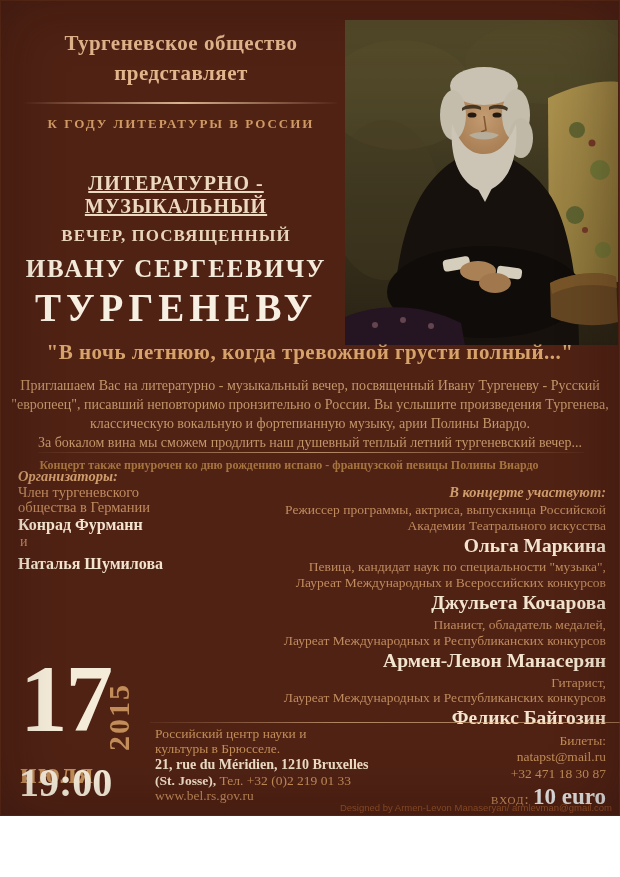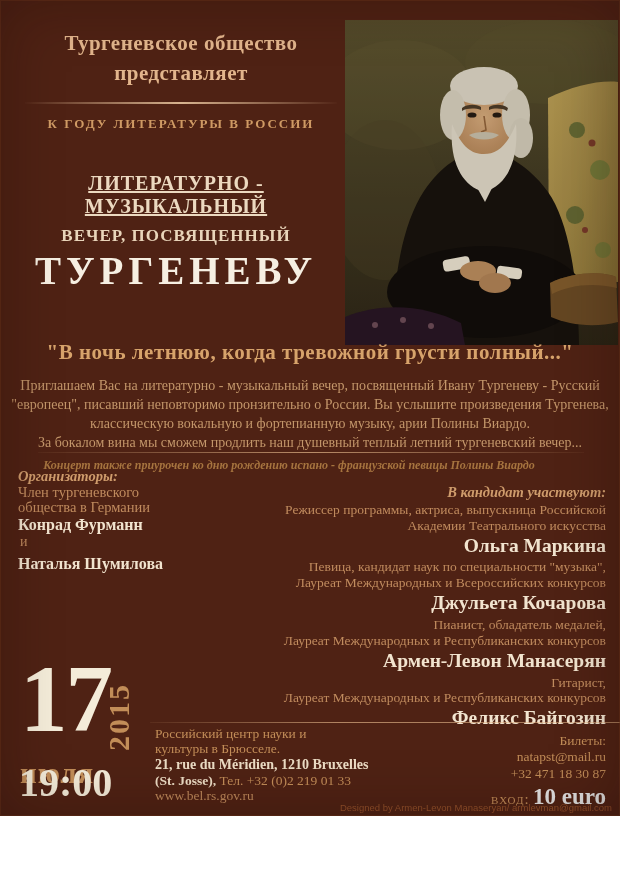--- a/index.html
+++ b/index.html
@@ -33,21 +33,21 @@
   .portrait svg { display:block; width:100%; height:100%; }
 
   
   .quote { position:absolute; top:340px; left:0; width:620px; text-align:center;
     font-size:21px; font-weight:bold; color:#d7a36b; letter-spacing:0.5px; }
   .description { position:absolute; top:377px; left:10px; width:600px; text-align:center;
     font-size:14px; line-height:1.35; color:#c3966a; }
   .mid-divider { position:absolute; top:452px; left:38px; width:546px; height:1px;
     background:linear-gradient(90deg, rgba(220,170,120,0.05), rgba(230,185,140,0.7) 50%, rgba(220,170,120,0.05)); }
   .note { position:absolute; top:458px; left:0; width:542px; text-align:center;
-    font-style:italic; font-weight:bold; font-size:12px; color:#a6743f;padding-left:36px; }
+    font-weight:bold; font-size:12px; color:#a6743f;padding-left:36px; }
 
   
   .organizers { position:absolute; left:18px; top:468px; width:230px; }
   .org-heading { font-style:italic; font-weight:bold; font-size:14.5px; color:#cf9c6c; line-height:1.15; }
   .org-affil { font-size:14.5px; color:#c08b5e; line-height:1.05; }
   .org-name { font-size:16px; font-weight:bold; color:#f2e4cf; line-height:1.05; margin-top:2px; }
   .org-and { font-size:14px; color:#c08b5e; line-height:1.0; margin:1px 0 7px 2px; }
 
   
   .participants { position:absolute; left:210px; top:484px; width:396px; text-align:right; }
@@ -90,20 +90,21 @@
   <div class="header">
     <div class="society">Тургеневское общество</div>
     <div class="society">представляет</div>
     <div class="hdr-divider"></div>
     <div class="subtitle">К ГОДУ ЛИТЕРАТУРЫ В РОССИИ</div>
   </div>
 
   <div class="title">
     <div class="t1">ЛИТЕРАТУРНО - МУЗЫКАЛЬНЫЙ</div>
     <div class="t2">ВЕЧЕР, ПОСВЯЩЕННЫЙ</div>
+    <div class="t3">ИВАНУ СЕРГЕЕВИЧУ</div>
     <div class="t4">ТУРГЕНЕВУ</div>
   </div>
 
   <div class="portrait">
     <svg viewBox="0 0 273 325" xmlns="http://www.w3.org/2000/svg">
       <defs>
         <linearGradient id="bgGrad" x1="0" y1="0" x2="0" y2="1">
           <stop offset="0" stop-color="#59512d"></stop>
           <stop offset="0.55" stop-color="#3e3720"></stop>
           <stop offset="1" stop-color="#2b2515"></stop>
@@ -178,21 +179,21 @@
   <div class="organizers">
     <div class="org-heading">Организаторы:</div>
     <div class="org-affil pre">Член тургеневского
 общества в Германии</div>
     <div class="org-name">Конрад Фурманн</div>
     <div class="org-and">и</div>
     <div class="org-name">Наталья Шумилова</div>
   </div>
 
   <div class="participants">
-    <div class="part-heading">В кандидат участвуют:</div>
+    <div class="part-heading">В концерте участвуют:</div>
     <div class="part-item">
       <div class="part-role pre">Режиссер программы, актриса, выпускница Российской
 Академии Театрального искусства</div>
       <div class="part-name">Ольга Маркина</div>
     </div>
     <div class="part-item">
       <div class="part-role pre">Певица, кандидат наук по специальности "музыка",
 Лауреат Международных и Всероссийских конкурсов</div>
       <div class="part-name">Джульета Кочарова</div>
     </div>

